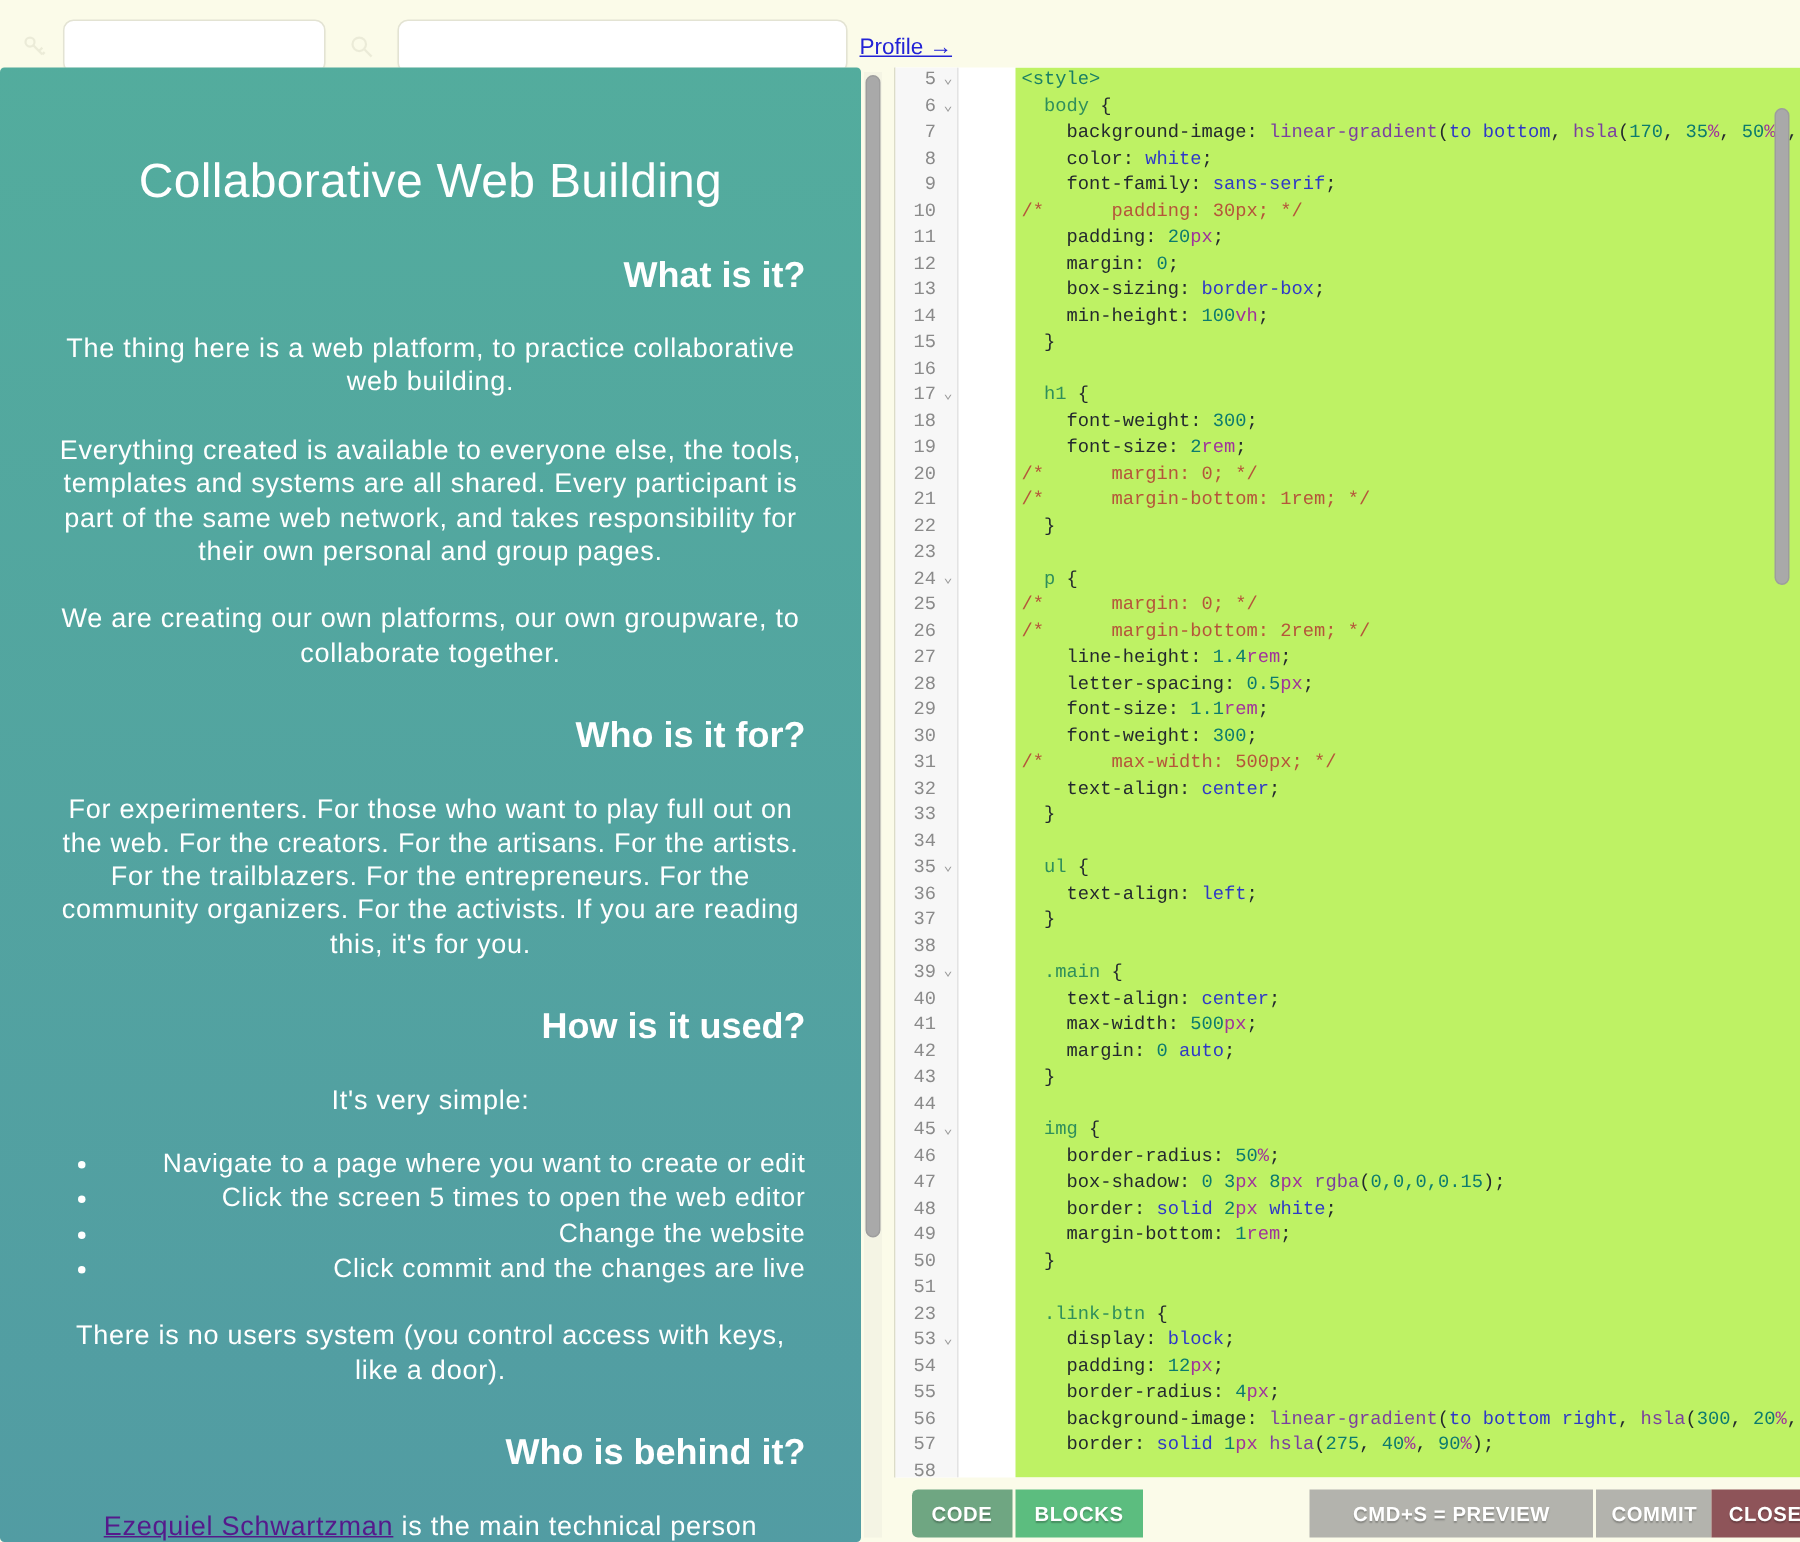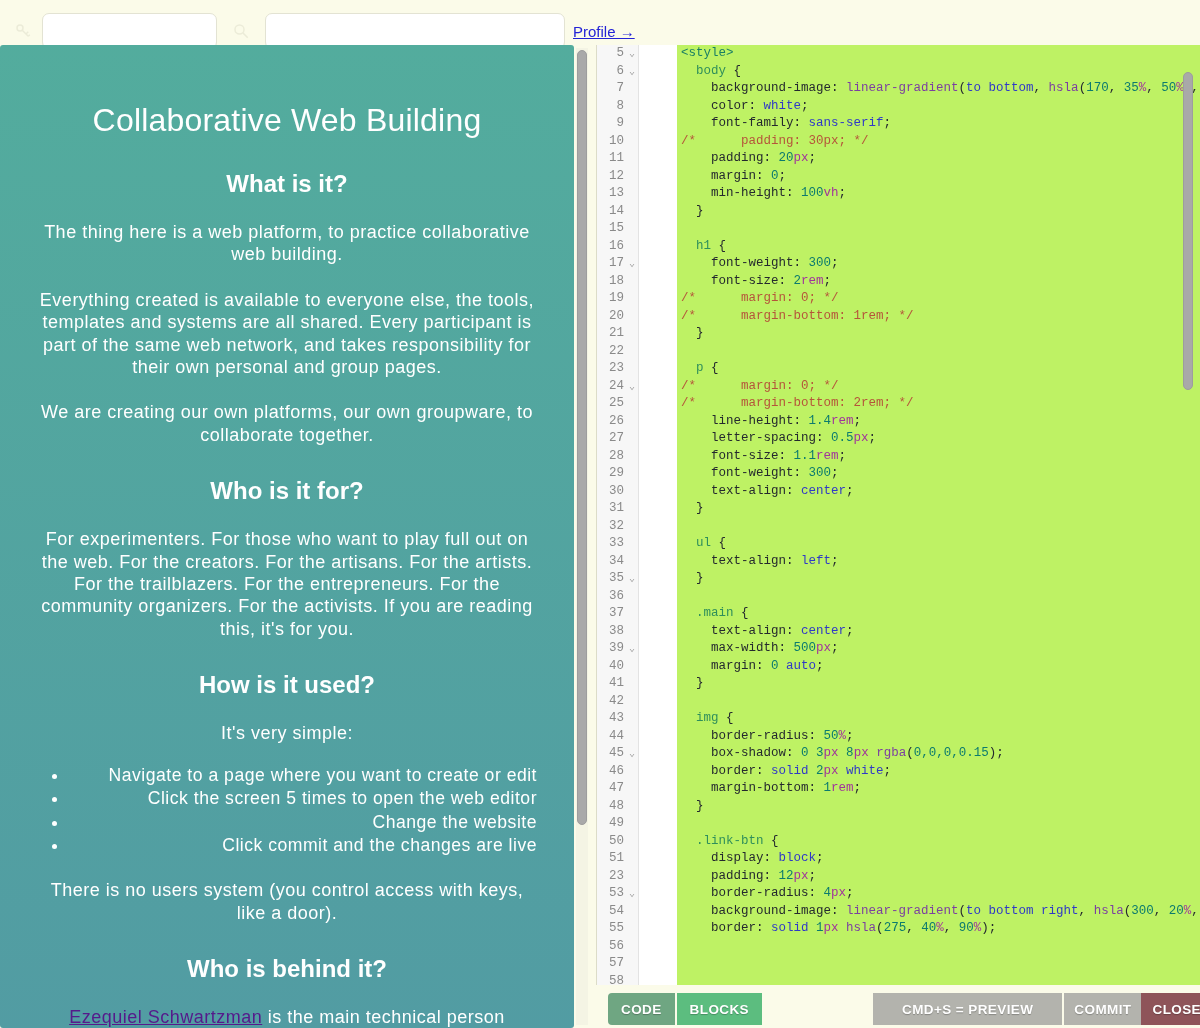--- a/index.html
+++ b/index.html
@@ -64,20 +64,21 @@
     text-align: center;
     padding: 20px 0 20px;
   }
   .main h1 {
     font-weight: 300; font-size: 32px;
     margin: 37px 0 0 0; letter-spacing: .2px;
   }
   .main h2 {
     font-weight: bold; font-size: 24px;
     margin: 31px 0 0 0;
+    text-align: right;
   }
   .main p {
     line-height: 1.4rem; letter-spacing: .5px;
     font-size: 18px; font-weight: 300;
     text-align: center; margin: 23px 0 0 0;
   }
   .main ul {
     text-align: right; font-size: 17.6px; font-weight: 300;
     line-height: 1.4rem; letter-spacing: .5px;
     margin: 19px 0 0 0; padding-left: 32px;
@@ -294,37 +295,39 @@
     </div>
   <div class="code-area" id="code-area">
       <div class="line"><span class="t-tag">&lt;style&gt;</span></div>
       <div class="line"><span>  </span><span class="t-sel">body</span><span> {</span></div>
       <div class="line"><span>    background-image: </span><span class="t-fn">linear-gradient</span><span class="t-punct">(</span><span class="t-val">to bottom</span><span class="t-punct">, </span><span class="t-fn">hsla</span><span class="t-punct">(</span><span class="t-num">170</span><span class="t-punct">, </span><span class="t-num">35</span><span class="t-pct">%</span><span class="t-punct">, </span><span class="t-num">50</span><span class="t-pct">%</span><span class="t-punct">), </span><span class="t-fn">hsl</span></div>
       <div class="line"><span>    color: </span><span class="t-val">white</span><span class="t-punct">;</span></div>
       <div class="line"><span>    font-family: </span><span class="t-val">sans-serif</span><span class="t-punct">;</span></div>
       <div class="line"><span class="t-comment">/*      padding: 30px; */</span></div>
       <div class="line"><span>    padding: </span><span class="t-num">20</span><span class="t-unit">px</span><span class="t-punct">;</span></div>
       <div class="line"><span>    margin: </span><span class="t-num">0</span><span class="t-punct">;</span></div>
+      <div class="line"><span>    box-sizing: </span><span class="t-val">border-box</span><span class="t-punct">;</span></div>
       <div class="line"><span>    min-height: </span><span class="t-num">100</span><span class="t-unit">vh</span><span class="t-punct">;</span></div>
       <div class="line"><span>  }</span></div>
       <div class="line">&nbsp;</div>
       <div class="line"><span>  </span><span class="t-sel">h1</span><span> {</span></div>
       <div class="line"><span>    font-weight: </span><span class="t-num">300</span><span class="t-punct">;</span></div>
       <div class="line"><span>    font-size: </span><span class="t-num">2</span><span class="t-unit">rem</span><span class="t-punct">;</span></div>
       <div class="line"><span class="t-comment">/*      margin: 0; */</span></div>
       <div class="line"><span class="t-comment">/*      margin-bottom: 1rem; */</span></div>
       <div class="line"><span>  }</span></div>
       <div class="line">&nbsp;</div>
       <div class="line"><span>  </span><span class="t-sel">p</span><span> {</span></div>
       <div class="line"><span class="t-comment">/*      margin: 0; */</span></div>
       <div class="line"><span class="t-comment">/*      margin-bottom: 2rem; */</span></div>
       <div class="line"><span>    line-height: </span><span class="t-num">1.4</span><span class="t-unit">rem</span><span class="t-punct">;</span></div>
       <div class="line"><span>    letter-spacing: </span><span class="t-num">0.5</span><span class="t-unit">px</span><span class="t-punct">;</span></div>
       <div class="line"><span>    font-size: </span><span class="t-num">1.1</span><span class="t-unit">rem</span><span class="t-punct">;</span></div>
       <div class="line"><span>    font-weight: </span><span class="t-num">300</span><span class="t-punct">;</span></div>
+      <div class="line"><span class="t-comment">/*      max-width: 500px; */</span></div>
       <div class="line"><span>    text-align: </span><span class="t-val">center</span><span class="t-punct">;</span></div>
       <div class="line"><span>  }</span></div>
       <div class="line">&nbsp;</div>
       <div class="line"><span>  </span><span class="t-sel">ul</span><span> {</span></div>
       <div class="line"><span>    text-align: </span><span class="t-val">left</span><span class="t-punct">;</span></div>
       <div class="line"><span>  }</span></div>
       <div class="line">&nbsp;</div>
       <div class="line"><span>  </span><span class="t-sel">.main</span><span> {</span></div>
       <div class="line"><span>    text-align: </span><span class="t-val">center</span><span class="t-punct">;</span></div>
       <div class="line"><span>    max-width: </span><span class="t-num">500</span><span class="t-unit">px</span><span class="t-punct">;</span></div>

